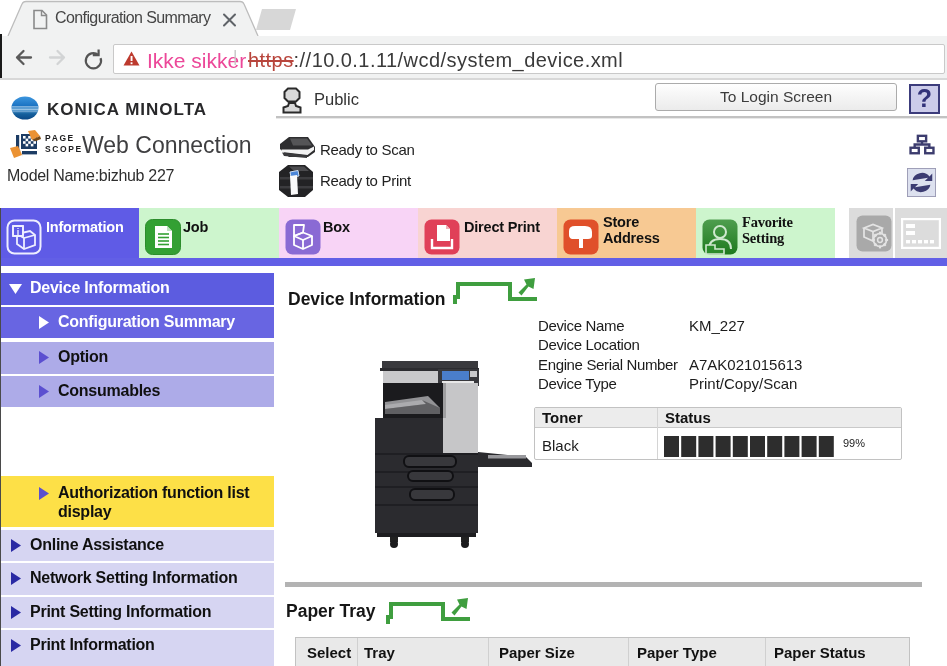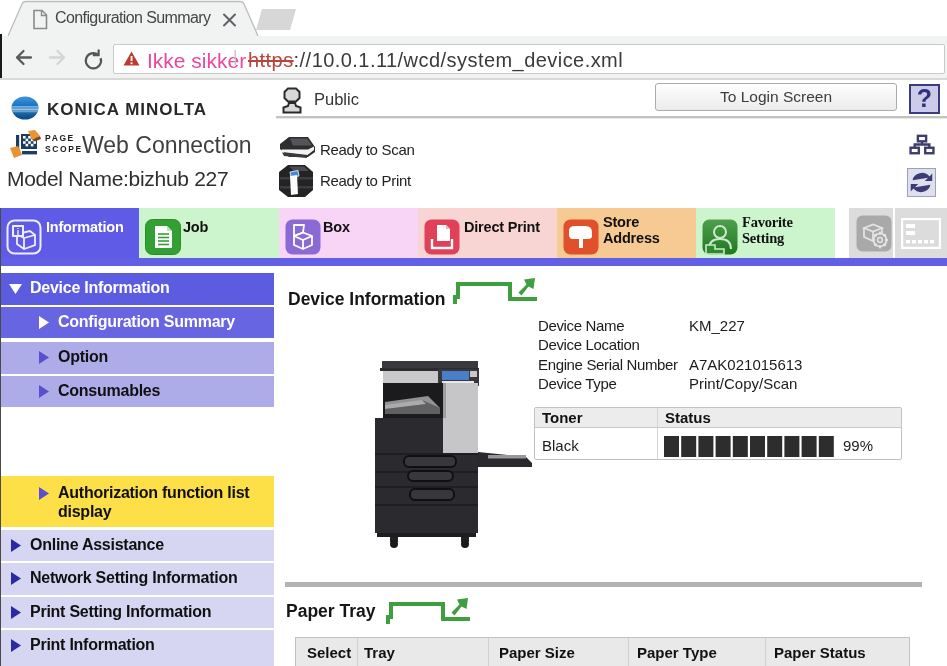--- a/index.html
+++ b/index.html
@@ -82,21 +82,21 @@
         <rect x="20.8" y="13.8" width="2.6" height="2.6"></rect>
     </g>
     <rect x="12" y="21" width="15" height="3.4" fill="#1c3c64"></rect>
     <polygon points="18,1 25,0 30,6 22,10" fill="#eb9233"></polygon>
     <polygon points="22,10 30,6 31,9 26,11" fill="#7a4a14"></polygon>
     <polygon points="0,18 8,16 12,25 4,28" fill="#eb9233"></polygon>
     <polygon points="8,16 12,25 13,27 10,20" fill="#b06a1e"></polygon>
   </svg>
   <div class="abs b" style="left:45px;top:133px;font-size:8.5px;color:#1d1d1f;letter-spacing:1.6px;line-height:10.6px;">PAGE<br>SCOPE</div>
   <div class="abs" style="left:82px;top:132px;font-size:23px;color:#3f3f41;">Web Connection</div>
-  <div class="abs" style="left:7px;top:167px;font-size:21px;letter-spacing:-0.3px;color:#2e2e2e;">Model Name:bizhub 227</div>
+  <div class="abs" style="left:7px;top:167px;font-size:16px;letter-spacing:-0.3px;color:#2e2e2e;">Model Name:bizhub 227</div>
 
   <svg class="abs" style="left:282px;top:87px;" width="21" height="27" viewBox="0 0 21 27">
     <path d="M 6 1.5 L 14 1.5 L 17.5 5 L 17.5 11 L 14 14.5 L 6 14.5 L 2.5 11 L 2.5 5 Z" fill="#d9d9d9" stroke="#2a2a2a" stroke-width="2"></path>
     <path d="M 7 16 L 13 16 L 14 19 L 18.5 20.5 L 18.5 25.5 L 1.5 25.5 L 1.5 20.5 L 6 19 Z" fill="#d9d9d9" stroke="#2a2a2a" stroke-width="2"></path>
   </svg>
   <div class="abs" style="left:314px;top:90px;font-size:16.5px;color:#333;">Public</div>
   <div class="abs" style="left:276px;top:116px;width:671px;height:2px;background:#c2c2c2;border-bottom:1px solid #e8e8e8;"></div>
 
   <div class="abs" style="left:655px;top:83px;width:240px;height:26px;border:1px solid #ababab;border-radius:3px;
        background:linear-gradient(#fefefe,#ebebeb);font-size:15.5px;color:#3c3c3c;text-align:center;line-height:26px;">To Login Screen</div>
@@ -376,21 +376,21 @@
         <rect x="34.4" y="0" width="15" height="21"></rect>
           <rect x="51.6" y="0" width="15" height="21"></rect>
         <rect x="68.8" y="0" width="15" height="21"></rect>
           <rect x="86" y="0" width="15" height="21"></rect>
         <rect x="103.2" y="0" width="15" height="21"></rect>
           <rect x="120.4" y="0" width="15" height="21"></rect>
         <rect x="137.6" y="0" width="15" height="21"></rect>
           <rect x="154.8" y="0" width="15" height="21"></rect>
       </g>
     </svg>
-    <div class="abs" style="left:308px;top:29px;font-size:15px;color:#1c1c1c;">99%</div>
+    <div class="abs" style="left:308px;top:29px;font-size:11px;color:#1c1c1c;">99%</div>
   </div>
 
   <div class="abs" style="left:285px;top:582px;width:637px;height:5px;background:#b3b3b3;"></div>
 
   <div class="abs b" style="left:286px;top:601px;font-size:17.5px;color:#161616;">Paper Tray</div>
   <svg class="abs" style="left:385px;top:596px;" width="90" height="32" viewBox="0 0 90 32">
     <g fill="none" stroke="#3f9e3f" stroke-width="4">
       <polyline points="3,21 3,28"></polyline>
       <polyline points="1,21 6,21 6,8 58,8 58,23 85,23"></polyline>
     </g>

